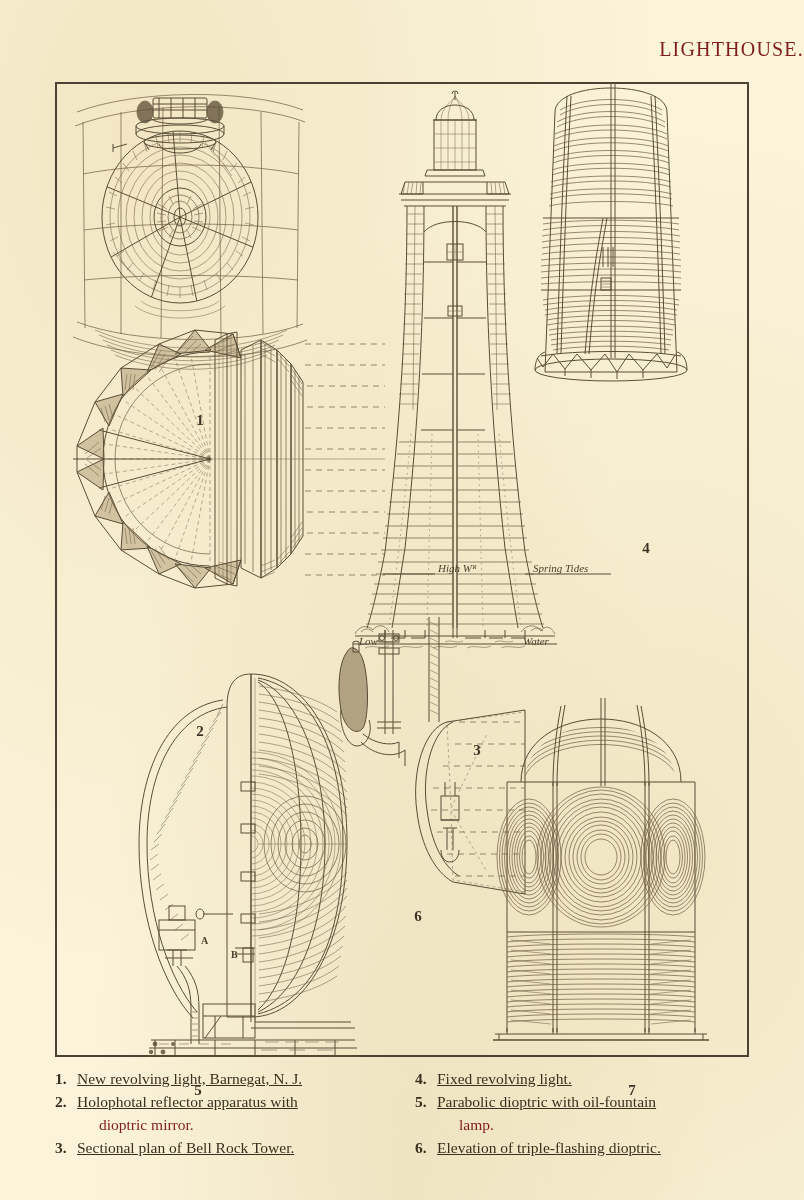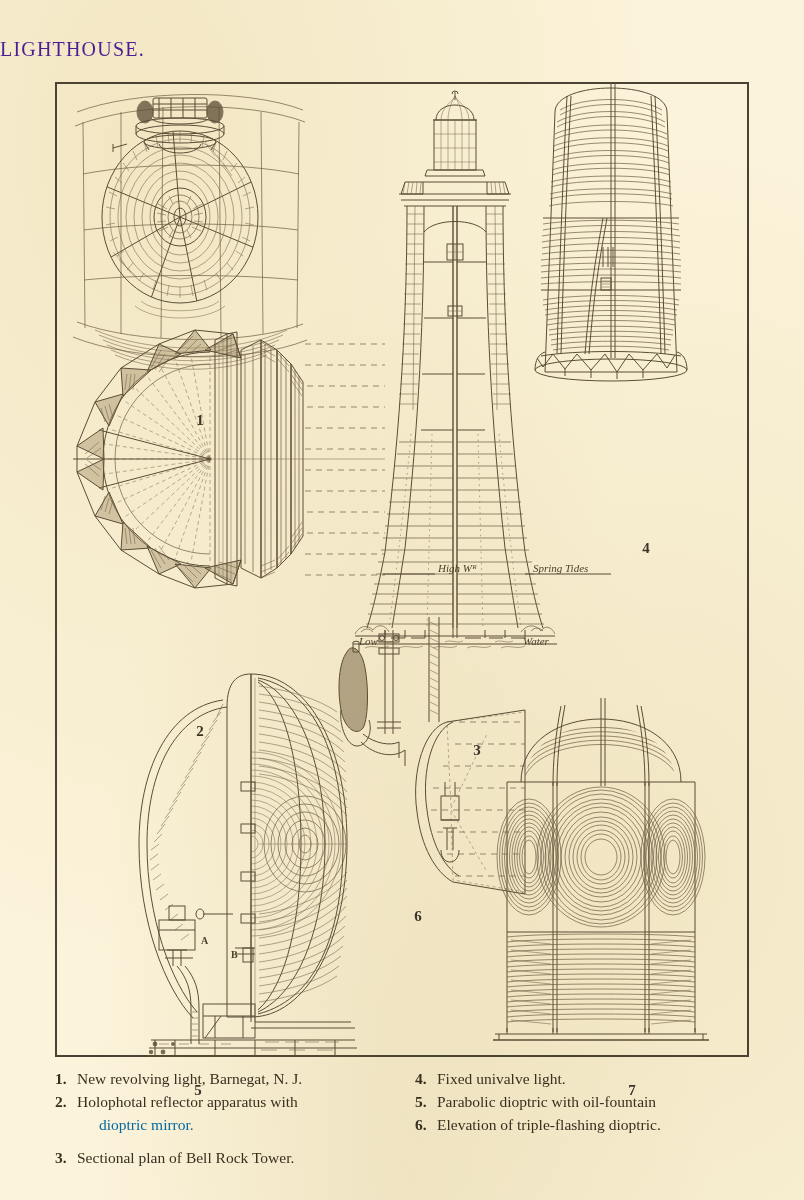--- a/index.html
+++ b/index.html
@@ -16,24 +16,24 @@
   .paper-grain{
     position:absolute;inset:0;
     background:
       radial-gradient(ellipse at 18% 12%, rgba(226,206,150,.35) 0%, rgba(226,206,150,0) 55%),
       radial-gradient(ellipse at 82% 72%, rgba(222,202,146,.30) 0%, rgba(222,202,146,0) 60%),
       radial-gradient(ellipse at 50% 100%, rgba(208,188,134,.22) 0%, rgba(208,188,134,0) 55%);
     pointer-events:none;
   }
   .plate-title{
     position:absolute;top:38px;left:0;width:804px;
-    text-align:left;
+    text-align:right;
     font-size:20px;
     letter-spacing:1.2px;
-    color:#4c1d95;
+    color:#7f1d1d;
   }
   .frame{
     position:absolute;
     left:55px;top:82px;
     width:694px;height:975px;
     border:2px solid #4a4233;
     box-sizing:border-box;
   }
   .plate-svg{position:absolute;left:55px;top:82px;}
   .fig-num{
@@ -57,25 +57,25 @@
     font-size:15.5px;
     line-height:22px;
     margin-bottom:1px;
     color:#38301f;
   }
   .cap-num{
     width:22px;flex:none;
     font-weight:bold;
     text-align:left;
   }
-  .cap-txt{flex:1;text-align:justify;}
+  .cap-txt{flex:1;text-align:justify;text-decoration:underline;}
   .cap-cont{
     font-size:15.5px;line-height:22px;
-    padding-left:44px;color:#0369a1;
-    margin-bottom:11px;
+    padding-left:44px;color:#7f1d1d;
+    margin-bottom:1px;
   }
   
   svg .ink{fill:none;stroke:#5a4d36;stroke-width:1;}
   svg .ink-thin{fill:none;stroke:#6b5c42;stroke-width:.7;}
   svg .ink-hair{fill:none;stroke:#74654a;stroke-width:.5;}
   svg .hatch{fill:none;stroke:#6f6047;stroke-width:.55;}
   svg .dash{fill:none;stroke:#6f6047;stroke-width:.7;stroke-dasharray:6 5;}
   svg .solidfill{fill:#5a4d36;}
   svg .label-it{
     font-family:"Liberation Serif",serif;
@@ -939,24 +939,25 @@
     <div class="cap-cont">dioptric mirror.</div>
     <div class="cap-row">
       <span class="cap-num">3.</span>
       <span class="cap-txt">Sectional plan of Bell Rock Tower.</span>
     </div>
   </div>
 
   <div class="cap-col">
     <div class="cap-row">
       <span class="cap-num">4.</span>
-      <span class="cap-txt">Fixed univalve light.</span>
+      <span class="cap-txt">Fixed revolving light.</span>
     </div>
     <div class="cap-row">
       <span class="cap-num">5.</span>
       <span class="cap-txt">Parabolic dioptric with oil-fountain</span>
     </div>
+    <div class="cap-cont">lamp.</div>
     <div class="cap-row">
       <span class="cap-num">6.</span>
       <span class="cap-txt">Elevation of triple-flashing dioptric.</span>
     </div>
   </div>
 </div>
 
 </body></html>

